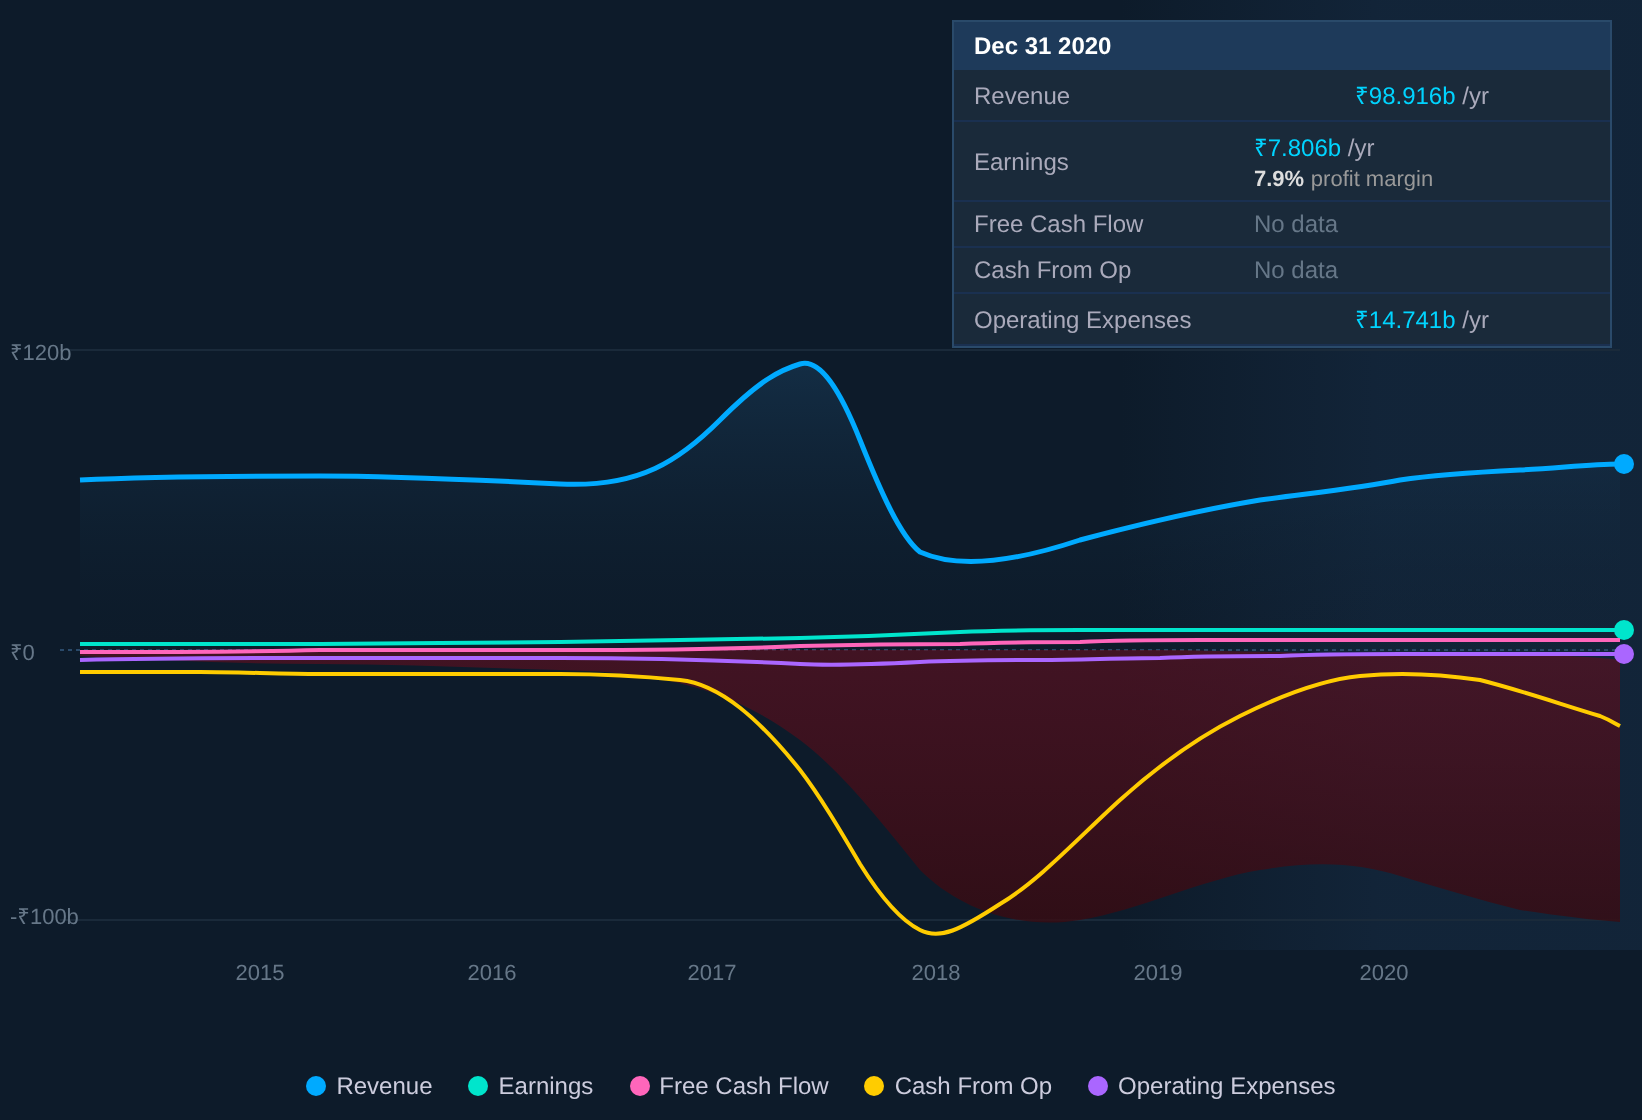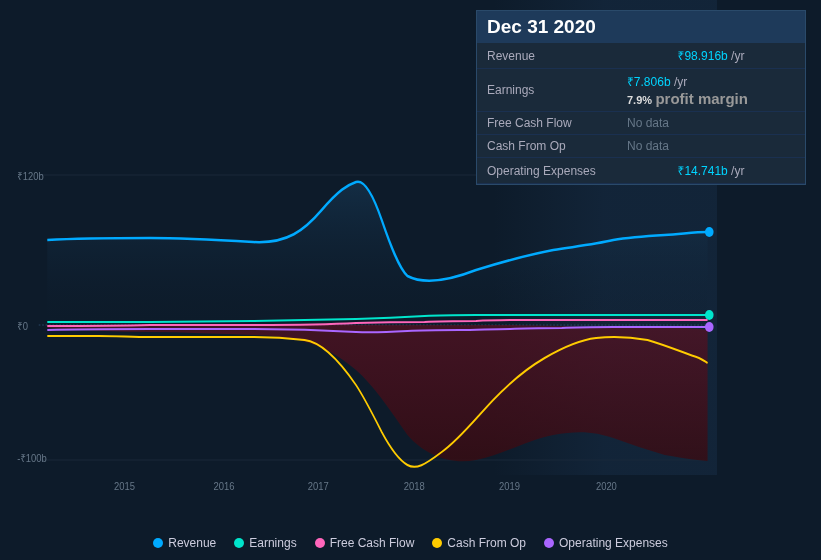--- a/index.html
+++ b/index.html
@@ -20,21 +20,21 @@
       right: 15px;
       width: 330px;
       background: #1a2a3a;
       border: 1px solid #2a4a6a;
       z-index: 10;
     }
     .tooltip-title {
       background: #1e3a5a;
       padding: 5px 10px;
       color: #fff;
-      font-size: 19px;
+      font-size: 12px;
       font-weight: bold;
     }
     .tooltip-table {
       width: 100%;
       border-collapse: collapse;
     }
     .tooltip-table tr td {
       padding: 4px 10px;
       font-size: 12px;
       border-bottom: 1px solid #1a3050;
@@ -46,22 +46,22 @@
     .tooltip-table tr td:last-child {
       color: #eee;
     }
     .cyan-val { color: #00d4ff !important; text-align: center; }
     .bold-val { font-weight: bold; }
 
     
     .chart-container {
       position: absolute;
       top: 0;
-      left: 13px;
-      width: 704px;
+      left: 0;
+      width: 821px;
       height: 510px;
     }
     .chart-svg {
       width: 100%;
       height: 100%;
     }
 
     
     .legend {
       position: absolute;
@@ -97,21 +97,21 @@
   <table class="tooltip-table">
     <tbody>
         <tr>
       <td>Revenue</td>
       <td class="cyan-val">₹98.916b <span style="color:#aab">/yr</span></td>
     </tr>
     <tr>
       <td>Earnings</td>
       <td>
         <span class="cyan-val">₹7.806b <span style="color:#aab">/yr</span></span><br>
-        <span class="bold-val" style="color:#ddd;font-size:11px;">7.9%</span> <span style="color:#999;font-size:15px;font-weight:bold;">profit margin</span>
+        <span class="bold-val" style="color:#ddd;font-size:11px;">7.9%</span> <span style="color:#999;font-size:11px;">profit margin</span>
       </td>
     </tr>
     <tr>
       <td>Free Cash Flow</td>
       <td style="color:#667788;">No data</td>
     </tr>
     <tr>
       <td>Cash From Op</td>
       <td style="color:#667788;">No data</td>
     </tr>

